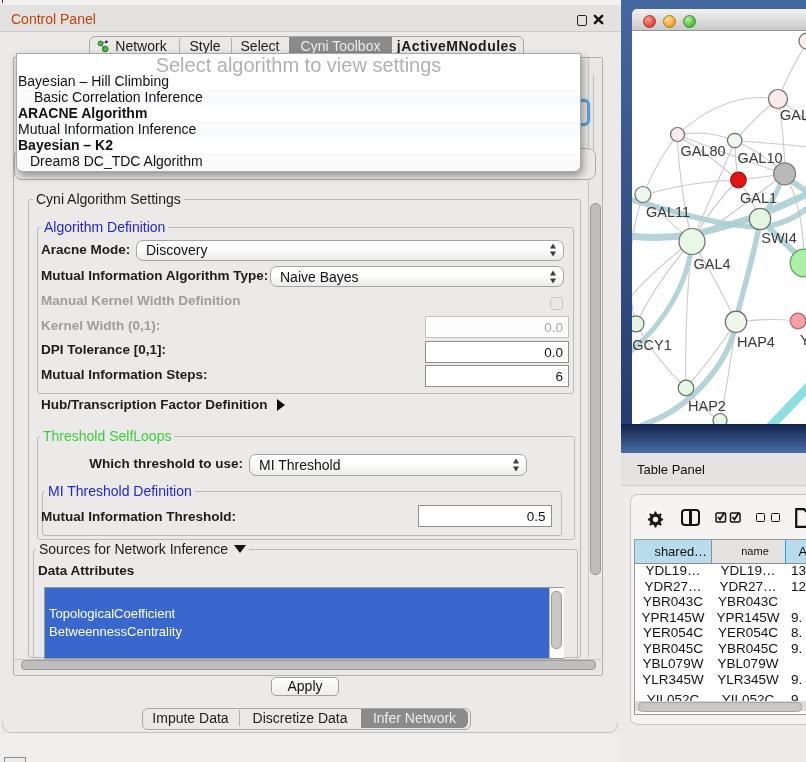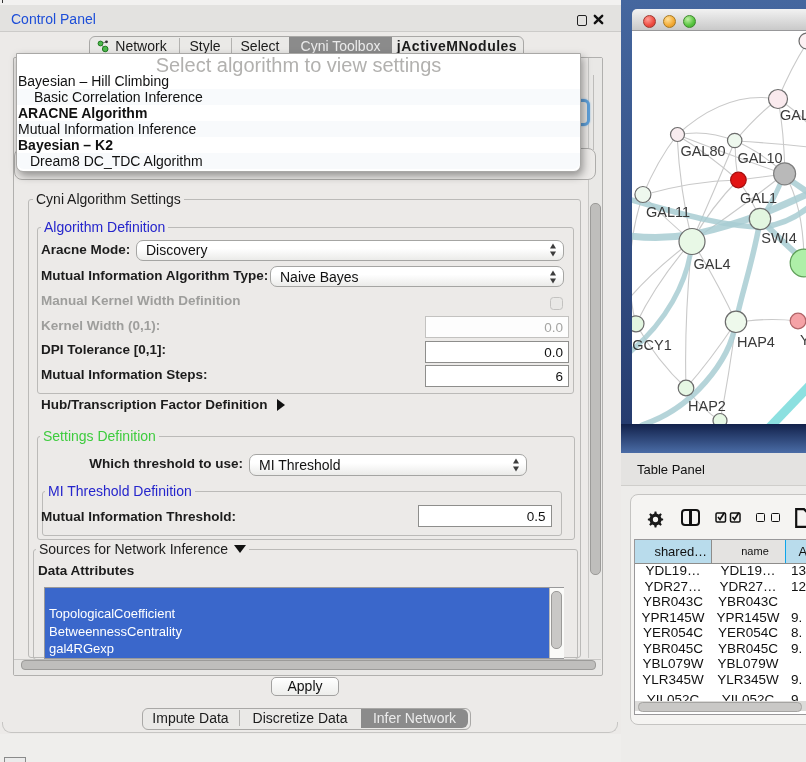--- a/index.html
+++ b/index.html
@@ -19,21 +19,21 @@
   .fld{position:absolute;background:#fff;border:1px solid #8e8e8c;font-size:13.5px;color:#111;text-align:right;}
   .fld span{position:absolute;right:5px;top:50%;transform:translateY(-50%);}
   .tabtxt{position:absolute;height:21px;line-height:21px;text-align:center;font-size:14px;color:#1c1c1c;white-space:nowrap;}
 </style>
 </head>
 <body>
 
 <div class="abs" style="left:0;top:0;width:621px;height:5px;background:#f2f1f0;"></div>
 <div class="abs" style="left:2px;top:0;width:1px;height:2.5px;background:#333;"></div>
 <div class="abs" style="left:0;top:5px;width:621px;height:26px;background:#e3e2e0;border-bottom:1px solid #cccbc9;"></div>
-<div class="abs" style="left:11px;top:11px;font-size:14px;color:#1d4ed8;">Control Panel</div>
+<div class="abs" style="left:11px;top:11px;font-size:14px;color:#c2410c;">Control Panel</div>
 <div class="abs" style="left:577px;top:14.5px;width:8px;height:9px;border:1.6px solid #222;border-radius:2px;"></div>
 <svg class="abs" style="left:593px;top:14px;" width="11" height="11" viewBox="0 0 11 11">
     <path d="M1.8 1.8 L9.2 9.2 M9.2 1.8 L1.8 9.2" stroke="#111" stroke-width="2.4" stroke-linecap="round"></path>
   </svg>
 <div class="abs" style="left:0;top:32px;width:621px;height:702px;background:#eceae8;"></div>
 <div class="abs" style="left:0;top:734px;width:621px;height:28px;background:#efeeec;"></div>
 <div class="abs" style="left:2px;top:722px;width:614px;height:10px;border:1px solid #c6c5c3;border-top:none;border-radius:0 0 9px 9px;"></div>
 <div class="abs" style="left:4px;top:757px;width:20px;height:14px;background:#ebebeb;border:1px solid #8a8a8a;"></div>
 
 <div class="abs" style="left:89px;top:36px;width:433px;height:21px;background:#eae9e7;border:1px solid #a9a8a6;border-radius:6px 6px 0 0;"></div>
@@ -94,21 +94,21 @@
 
 <div class="lbl" style="left:41px;top:366.5px;">Mutual Information Steps:</div>
 <div class="fld" style="left:425px;top:365px;width:142px;height:20px;">
     <span>6</span>
   </div>
 
 <div class="lbl" style="left:41px;top:397px;">Hub/Transcription Factor Definition</div>
 <div class="abs" style="left:277px;top:398.5px;width:0;height:0;border-top:6px solid transparent;border-bottom:6px solid transparent;border-left:8px solid #111;"></div>
 
 <div class="grp" style="left:37px;top:436px;width:536px;height:102px;"></div>
-<div class="gtitle" style="left:40px;top:429px;color:#3ecc3e;">Settings Definition</div>
+<div class="gtitle" style="left:40px;top:429px;color:#3ecc3e;">Threshold SelfLoops</div>
 
 <div class="lbl" style="left:auto;right:563px;top:456px;">Which threshold to use:</div>
 <div class="combo" style="left:249px;top:453.5px;width:276px;height:20px;">
     <span class="ct">MI Threshold</span>
     <span class="carr"></span>
   </div>
 
 <div class="grp" style="left:42px;top:491px;width:518px;height:43px;"></div>
 <div class="gtitle" style="left:45px;top:484px;color:#2525cc;">MI Threshold Definition</div>
 
@@ -119,21 +119,20 @@
 
 <div class="grp" style="left:33px;top:549px;width:543px;height:109px;"></div>
 <div class="gtitle" style="left:36px;top:542px;color:#1c1c1c;">Sources for Network Inference <span style="display:inline-block;width:0;height:0;border-left:6px solid transparent;border-right:6px solid transparent;border-top:8px solid #111;margin-left:2px;vertical-align:1px;"></span></div>
 
 <div class="lbl" style="left:38px;top:563px;">Data Attributes</div>
 
 <div class="abs" style="left:44px;top:586.5px;width:518px;height:70.5px;border:1px solid #99999a;background:#fff;">
   <div class="abs" style="left:0;top:0;width:504px;height:70.5px;background:#3a67cb;"></div>
   <div class="abs" style="left:4px;top:18.6px;width:400px;height:16px;line-height:16px;font-size:13px;color:#fff;">TopologicalCoefficient</div>
   <div class="abs" style="left:4px;top:36px;width:400px;height:16px;line-height:16px;font-size:13px;color:#fff;">BetweennessCentrality</div>
-  <div class="abs" style="left:4px;top:53.4px;width:400px;height:16px;line-height:16px;font-size:13px;color:#fff;">gal4RGexp</div>
   <div class="abs" style="left:504px;top:0;width:14px;height:70.5px;background:#fafaf8;border-left:1px solid #bbbab8;"></div>
   <div class="abs" style="left:506px;top:3px;width:9px;height:56px;background:#c9c8c6;border:1px solid #9b9a98;border-radius:5px;"></div>
 </div>
 
 <div class="abs" style="left:271px;top:677px;width:66px;height:17px;background:linear-gradient(#ffffff,#ededeb);border:1px solid #a2a1a0;border-radius:5px;font-size:14px;color:#111;text-align:center;line-height:17px;">Apply</div>
 
 <div class="abs" style="left:142px;top:708px;width:327px;height:19.5px;background:#eae9e7;border:1px solid #a9a8a6;border-radius:6px;"></div>
 <div class="tabtxt" style="left:142px;top:708px;width:97px;">Impute Data</div>
 <div class="abs" style="left:239px;top:710px;width:1px;height:16px;background:#b3b2b0;"></div>
 <div class="tabtxt" style="left:239px;top:708px;width:122px;">Discretize Data</div>

